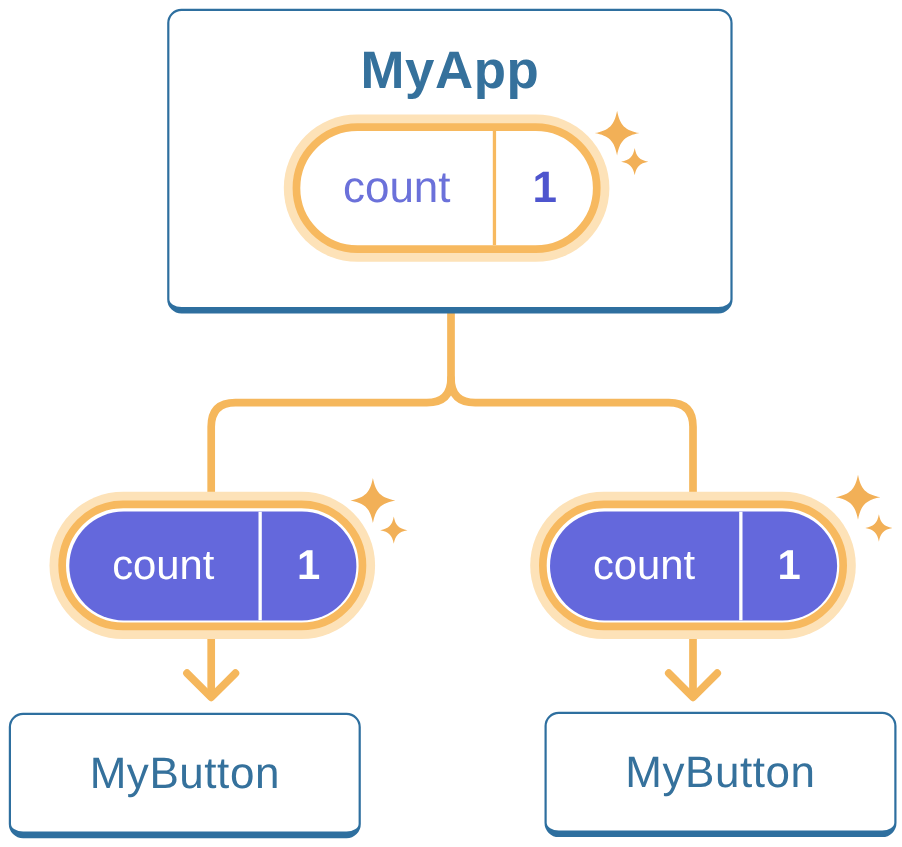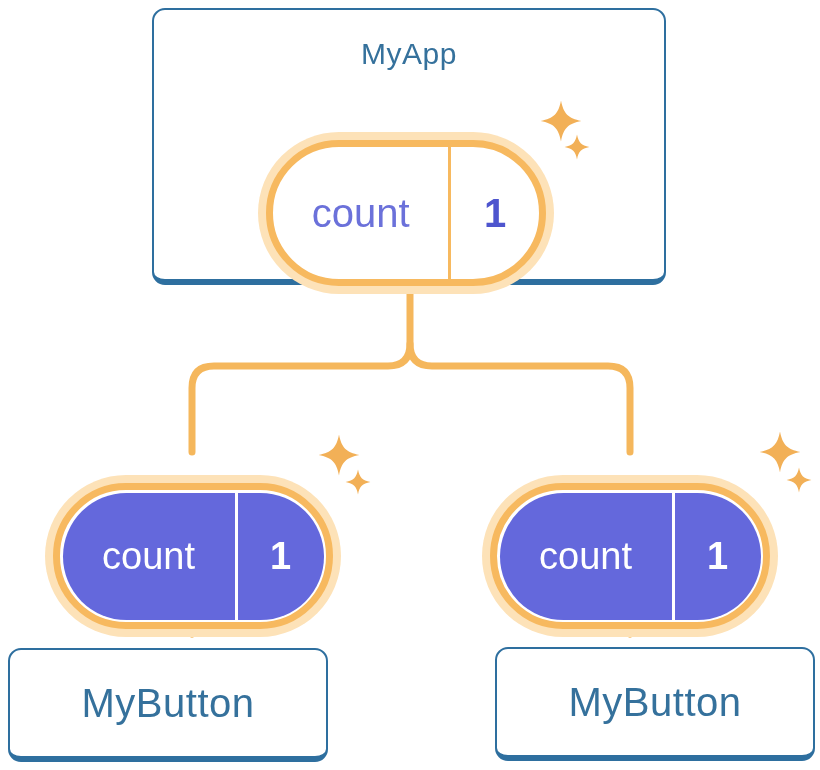--- a/index.html
+++ b/index.html
@@ -26,27 +26,27 @@
     position:absolute;background:var(--card-bg);
     border:2.5px solid var(--card-border);
     border-bottom-width:6px;border-radius:13px;z-index:1;
   }
   .root-card{left:152px;top:8px;width:514px;height:277px;}
   .child-card{width:320px;height:114px;display:flex;align-items:center;justify-content:center;}
   .child-card-left{left:8px;top:648px;}
   .child-card-right{left:495px;top:647px;}
   .card-title{
     margin-top:27px;text-align:center;
-    font-size:30px;font-weight:400;letter-spacing:0.5px;color:var(--title-text);
+    font-size:48px;font-weight:700;letter-spacing:0.5px;color:var(--title-text);
   }
   .child-title{font-size:40px;font-weight:400;letter-spacing:0.5px;color:var(--title-text);}
 
   .pill{
-    position:absolute;width:296px;height:162px;border-radius:999px;
-    background:var(--pill-halo);padding:8px;z-index:1;margin-top:28px;
+    position:absolute;width:296px;height:134px;border-radius:999px;
+    background:var(--pill-halo);padding:8px;z-index:1;
   }
   .pill-state{left:104px;top:94px;}   
   .pill-left{left:45px;top:447px;}    
   .pill-right{left:482px;top:447px;}
   .pill-ring{
     width:100%;height:100%;border-radius:999px;
     border:7px solid var(--pill-orange);background:#fff;
   }
   .pill-body{width:100%;height:100%;display:flex;border-radius:999px;overflow:hidden;}
   .pill-ring.solid-wrap{padding:2.5px;}

